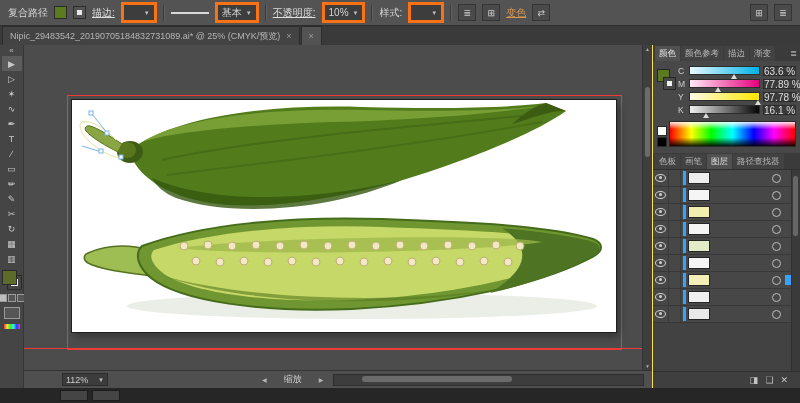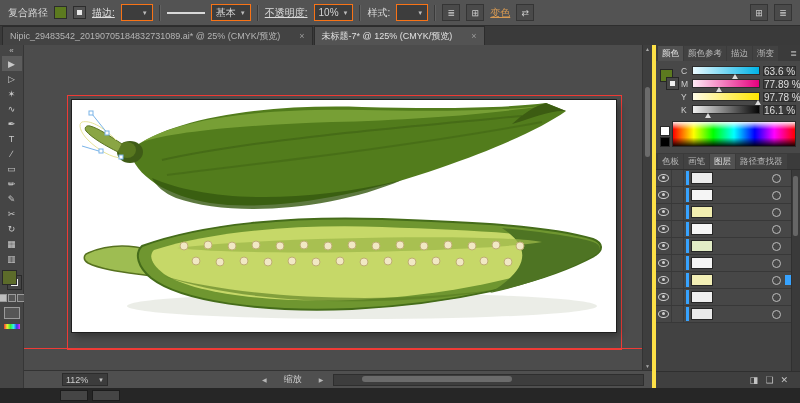--- a/index.html
+++ b/index.html
@@ -5,31 +5,31 @@
   html,body{margin:0;padding:0;background:#2b2b2b;font-family:"Liberation Sans",sans-serif;}
   #app{position:relative;width:800px;height:403px;background:#4e4e4e;overflow:hidden;font-size:10px;color:#d4d4d4;}
 
   
   .topbar{height:26px;background:#535353;border-bottom:1px solid #2e2e2e;display:flex;align-items:center;gap:6px;padding:0 8px;box-sizing:border-box;}
   .tb-label{color:#d8d8d8;white-space:nowrap;}
   .tb-link{color:#dddddd;text-decoration:underline;white-space:nowrap;cursor:pointer;text-align:center;}
   .tb-recolor{color:#d89a52;white-space:nowrap;cursor:pointer;text-decoration:underline;}
   .swatch{width:13px;height:13px;border:1px solid #2c2c2c;display:inline-block;box-sizing:border-box;}
   .swatch.stroke{background:#e8e8e8;box-shadow:inset 0 0 0 3px #535353;}
-  .tb-dd{height:15px;background:#3d3d3d;border:1px solid #f97316;display:inline-flex;align-items:center;gap:4px;padding:0 4px;white-space:nowrap;}
+  .tb-dd{height:15px;background:#3d3d3d;border:3px solid #f97316;display:inline-flex;align-items:center;gap:4px;padding:0 4px;white-space:nowrap;}
   .tb-dd .dd,.dd{font-style:normal;font-size:6px;color:#bdbdbd;}
   .tb-dd.small{width:22px;justify-content:flex-end;}
   .vsep{width:1px;height:16px;background:#3a3a3a;border-right:1px solid #616161;}
   .dashline{width:38px;height:2px;background:#d9d9d9;display:inline-block;}
   .tb-icon{width:16px;height:15px;background:#4a4a4a;border:1px solid #353535;display:inline-flex;align-items:center;justify-content:center;font-size:9px;color:#cfcfcf;}
   .spacerflex{flex:1;}
 
   
   .tabbar{height:19px;background:#3a3a3a;display:flex;align-items:flex-end;gap:1px;padding-left:2px;box-sizing:border-box;}
-  .tab{height:18px;display:flex;align-items:center;gap:19px;padding:0 7px;background:#434343;border:1px solid #2c2c2c;border-bottom:none;font-size:9px;color:#b5b5b5;white-space:nowrap;overflow:hidden;}
+  .tab{height:18px;display:flex;align-items:center;gap:6px;padding:0 7px;background:#434343;border:1px solid #2c2c2c;border-bottom:none;font-size:9px;color:#b5b5b5;white-space:nowrap;overflow:hidden;}
   .tab.active{background:#535353;color:#e0e0e0;}
   .tab .x{color:#9a9a9a;font-size:9px;}
 
   
   .main{position:absolute;top:45px;left:0;right:0;bottom:15px;display:flex;}
 
   
   .toolcol{width:24px;background:#454545;border-right:1px solid #363636;display:flex;flex-direction:column;align-items:center;padding-top:1px;box-sizing:border-box;}
   .toolhead{font-size:8px;color:#bdbdbd;height:10px;line-height:10px;}
   .tool{width:20px;height:15px;display:flex;align-items:center;justify-content:center;font-size:9px;color:#c9c9c9;}
@@ -57,21 +57,21 @@
   
   .statusbar{height:18px;background:#4f4f4f;border-top:1px solid #333;display:flex;align-items:center;font-size:9px;color:#cccccc;padding-left:38px;box-sizing:border-box;gap:4px;}
   .zoombox{width:46px;height:13px;background:#3c3c3c;border:1px solid #2c2c2c;display:flex;align-items:center;justify-content:space-between;padding:0 3px;box-sizing:border-box;}
   .statusnav{display:flex;align-items:center;gap:3px;margin-left:150px;}
   .navarrow{font-size:6px;color:#b5b5b5;}
   .statuslabel{min-width:46px;text-align:center;color:#d0d0d0;}
   .hscroll{flex:1;height:10px;background:#3d3d3d;border:1px solid #2e2e2e;margin:0 8px 0 6px;position:relative;}
   .hthumb{position:absolute;left:28px;top:1px;height:6px;width:150px;background:#6b6b6b;border-radius:3px;}
 
   
-  .rightcol{width:148px;background:#484848;border-left:4px solid #fde047;display:flex;flex-direction:column;font-size:9px;box-sizing:border-box;}
+  .rightcol{width:148px;background:#484848;border-left:1px solid #fde047;display:flex;flex-direction:column;font-size:9px;box-sizing:border-box;}
   .ptabs{height:16px;background:#3b3b3b;display:flex;align-items:flex-end;padding-left:2px;gap:1px;}
   .ptab{height:15px;line-height:15px;padding:0 4px;color:#b8b8b8;background:#424242;font-size:8.5px;white-space:nowrap;}
   .ptab.active{background:#515151;color:#e2e2e2;}
   .pmenu{margin-left:auto;margin-right:3px;color:#b5b5b5;font-size:8px;line-height:15px;}
 
   .colorbody{display:flex;padding:4px 4px 2px 4px;gap:3px;}
   .proxycol{width:18px;position:relative;height:52px;}
   .proxycol .pf{position:absolute;left:0;top:4px;width:11px;height:11px;border:1px solid #262626;}
   .proxycol .ps{position:absolute;left:6px;top:12px;width:11px;height:11px;background:#eee;box-shadow:inset 0 0 0 3px #484848;border:1px solid #262626;}
   .channels{flex:1;display:flex;flex-direction:column;gap:2px;}
@@ -148,21 +148,20 @@
     <span class="tb-icon">⊞</span>
     <span class="tb-icon">≣</span>
   </div>
 
   <div class="tabbar">
     <div class="tab">
       <span>Nipic_29483542_20190705184832731089.ai* @ 25% (CMYK/预览)</span>
       <span class="x">×</span>
     </div>
     <div class="tab active">
-      <span>未标题-7* @ 125% (CMYK/预览)</span>
       <span class="x">×</span>
     </div>
   </div>
 
   <div class="main">
 
     <div class="toolcol">
       <span class="toolhead">«</span>
       <span class="tool sel">▶</span>
       <span class="tool">▷</span>

